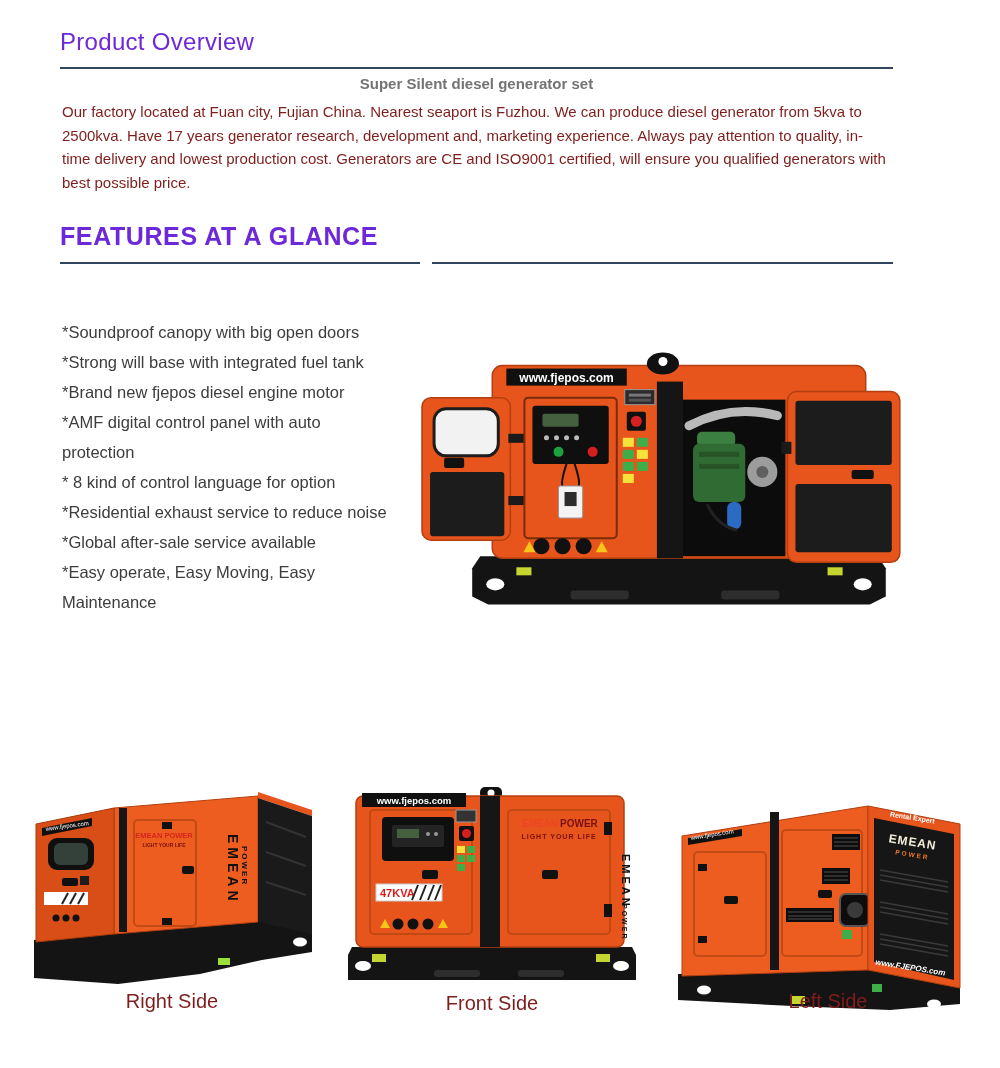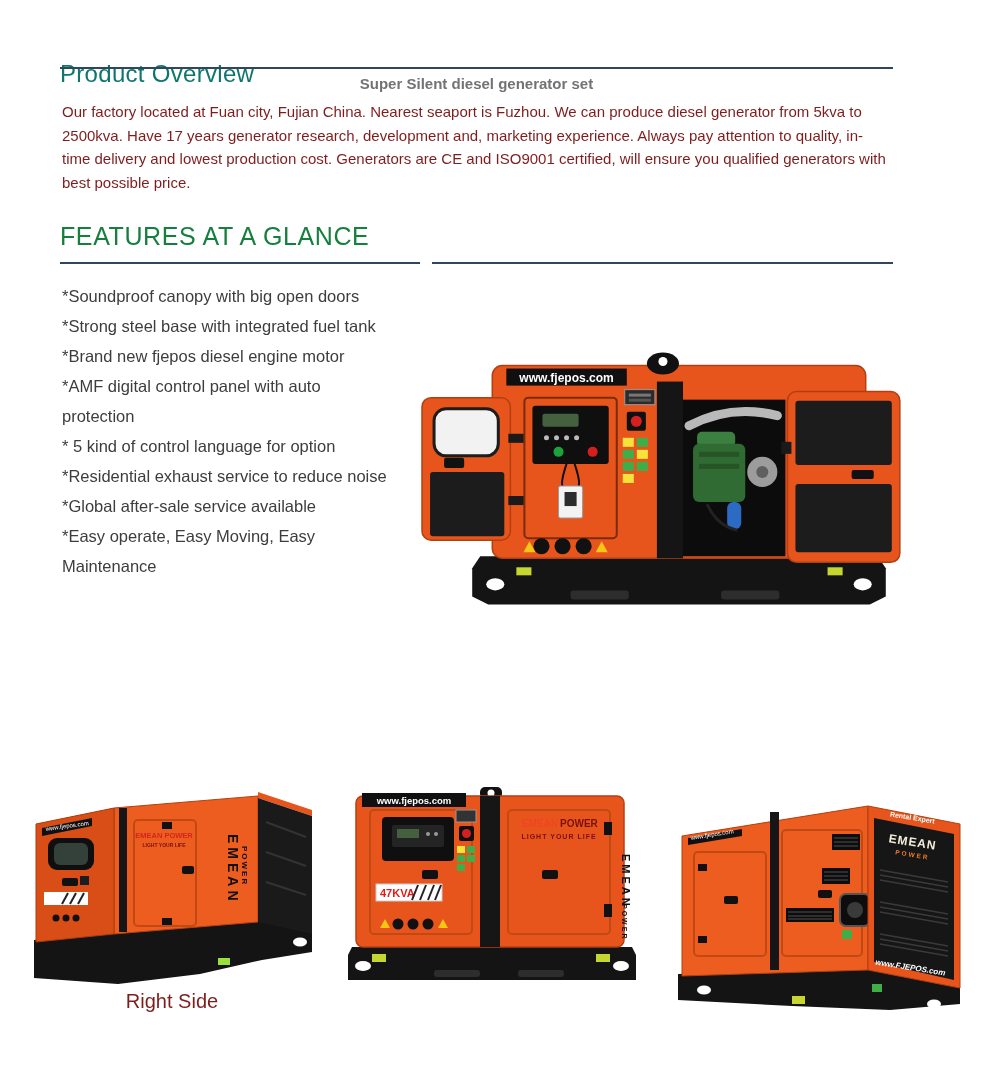--- a/index.html
+++ b/index.html
@@ -1,28 +1,28 @@
 <!DOCTYPE html>
 <html><head>
 <meta charset="utf-8">
 <style>
   * { margin:0; padding:0; box-sizing:border-box; }
   html,body { width:1000px; height:1068px; background:#ffffff;
               font-family:"Liberation Sans", sans-serif; }
   .abs { position:absolute; }
   #stage { position:relative; width:1000px; height:1068px; background:#fff; overflow:hidden; }
 
-  .section-heading { color:#0f766e; font-size:24px; font-weight:400; letter-spacing:0.3px;margin-top:32px; }
-  .features-heading { color:#15803d; font-size:25px; font-weight:400; letter-spacing:0.6px; }
+  .section-heading { color:#6d28d9; font-size:24px; font-weight:400; letter-spacing:0.3px; }
+  .features-heading { color:#6d28d9; font-size:25px; font-weight:700; letter-spacing:0.6px; }
   .rule { background:#31465c; height:2px; }
 
   .subtitle { width:833px; text-align:center; font-size:15px; font-weight:700; color:#737373; }
   .paragraph { width:824px; font-size:15px; line-height:23.5px; color:#7f1d1d; }
 
-  .features-list { width:334px; font-size:16.5px; line-height:30px; color:#3d3d3d; }
+  .features-list { width:334px; font-size:16.5px; line-height:30px; color:#3d3d3d;margin-top:36px; }
   .feature-item { min-height:30px; }
 
   .img-label { font-size:20px; color:#7f1d1d; text-align:center; }
 
   svg text { font-family:"Liberation Sans", sans-serif; }
 </style>
 </head>
 <body>
 
 <div id="stage">
@@ -33,24 +33,24 @@
   <div class="abs subtitle" style="left:60px; top:75px;">Super Silent diesel generator set</div>
 
   <p class="abs paragraph" style="left:62px; top:100px;">Our factory located at Fuan city, Fujian China. Nearest seaport is Fuzhou. We can produce diesel generator from 5kva to 2500kva. Have 17 years generator research, development and, marketing experience.  Always pay attention to quality, in-time delivery and lowest production cost. Generators are CE and ISO9001 certified, will ensure you qualified generators with best possible price.</p>
 
   <h2 class="abs features-heading" style="left:60px; top:222px;">FEATURES AT A GLANCE</h2>
   <div class="abs rule" style="left:60px; top:262px; width:360px;"></div>
   <div class="abs rule" style="left:432px; top:262px; width:461px;"></div>
 
   <div class="abs features-list" style="left:62px; top:281px;">
     <div class="feature-item">*Soundproof canopy with big open doors</div>
-    <div class="feature-item">*Strong steel base with integrated fuel tank</div>
+    <div class="feature-item">*Strong will base with integrated fuel tank</div>
     <div class="feature-item">*Brand new fjepos diesel engine motor</div>
     <div class="feature-item">*AMF digital control panel with auto protection</div>
-    <div class="feature-item">* 5 kind of control language for option</div>
+    <div class="feature-item">* 8 kind of control language for option</div>
     <div class="feature-item">*Residential exhaust service to reduce noise</div>
     <div class="feature-item">*Global after-sale service available</div>
     <div class="feature-item">*Easy operate, Easy Moving, Easy Maintenance</div>
   </div>
 
   <div class="abs" style="left:420px; top:345px; width:522px; height:292px;">
     <svg viewBox="0 0 520 290" width="522" height="292">
 
       <path d="M60 210 L456 210 L464 222 L464 250 L448 258 L68 258 L52 250 L52 222 Z" fill="#141414"></path>
       <ellipse cx="75" cy="238" rx="9" ry="6" fill="#ffffff"></ellipse>
@@ -239,20 +239,21 @@
       <rect x="258" y="120" width="8" height="13" fill="#111"></rect>
 
       <g transform="translate(276,70) rotate(90)">
         <text x="0" y="0" font-size="11" font-weight="bold" letter-spacing="3" fill="#111111">EMEAN</text>
       </g>
       <g transform="translate(276,120) rotate(90)">
         <text x="0" y="0" font-size="7" font-weight="bold" letter-spacing="2" fill="#111111">POWER</text>
       </g>
     </svg>
   </div>
+  <div class="abs img-label" style="left:346px; top:992px; width:292px;">Front Side</div>
 
   <div class="abs" style="left:672px; top:778px; width:312px; height:235px;">
     <svg viewBox="0 0 312 235" width="312" height="235">
 
       <path d="M6 196 L196 190 L288 208 L288 226 L218 232 L120 228 L6 222 Z" fill="#141414"></path>
       <ellipse cx="32" cy="212" rx="7" ry="4.5" fill="#ffffff"></ellipse>
       <ellipse cx="262" cy="226" rx="7" ry="4.5" fill="#ffffff"></ellipse>
       <rect x="120" y="218" width="13" height="8" fill="#c6d630"></rect>
       <rect x="200" y="206" width="10" height="8" fill="#3fae49"></rect>
 
@@ -307,14 +308,15 @@
           <line x1="208" y1="129" x2="276" y2="141"></line>
           <line x1="208" y1="134" x2="276" y2="146"></line>
         <line x1="208" y1="156" x2="276" y2="168"></line>
           <line x1="208" y1="161" x2="276" y2="173"></line>
           <line x1="208" y1="166" x2="276" y2="178"></line>
       </g>
 
       <text x="238" y="192" text-anchor="middle" font-size="8" font-weight="bold" font-style="italic" fill="#ffffff" transform="rotate(9 238 192)">www.FJEPOS.com</text>
     </svg>
   </div>
+  <div class="abs img-label" style="left:672px; top:990px; width:312px;">Left Side</div>
 
 </div>
 
 </body></html>

